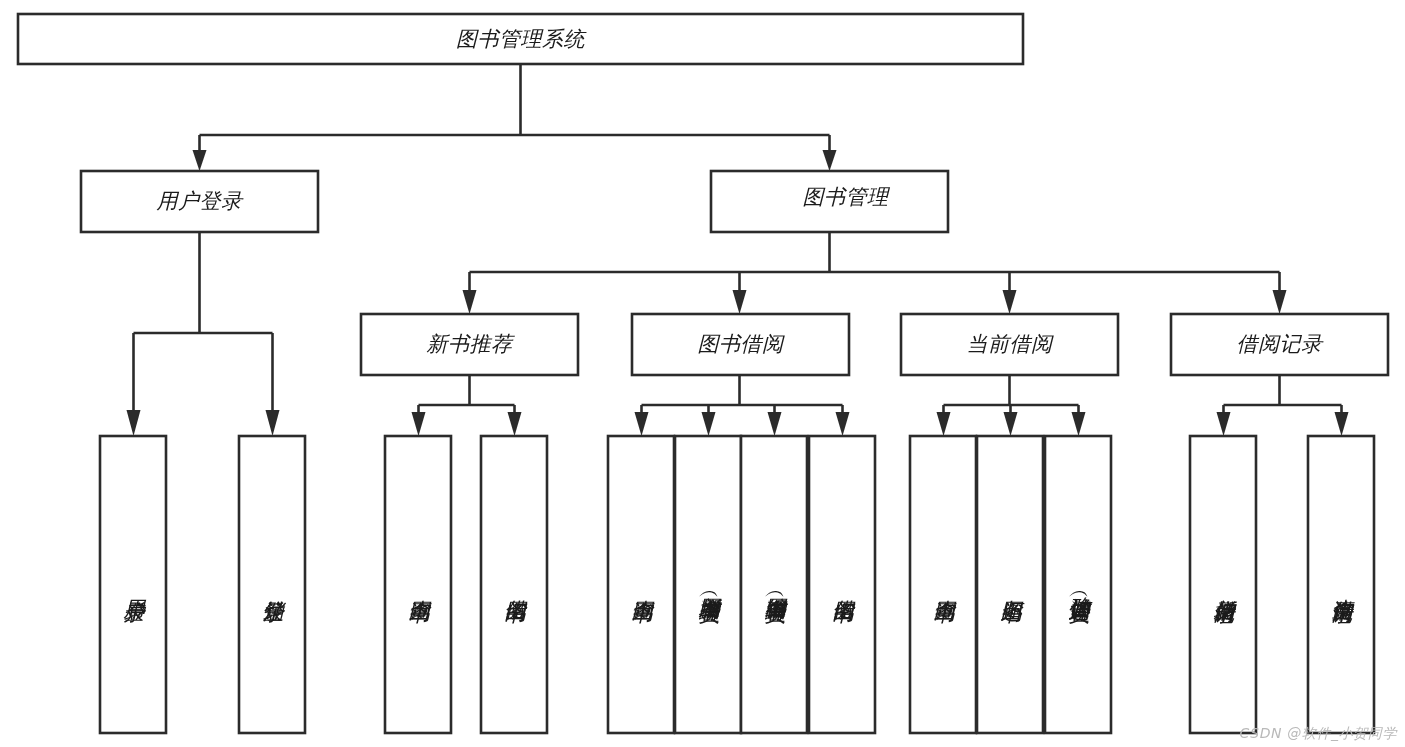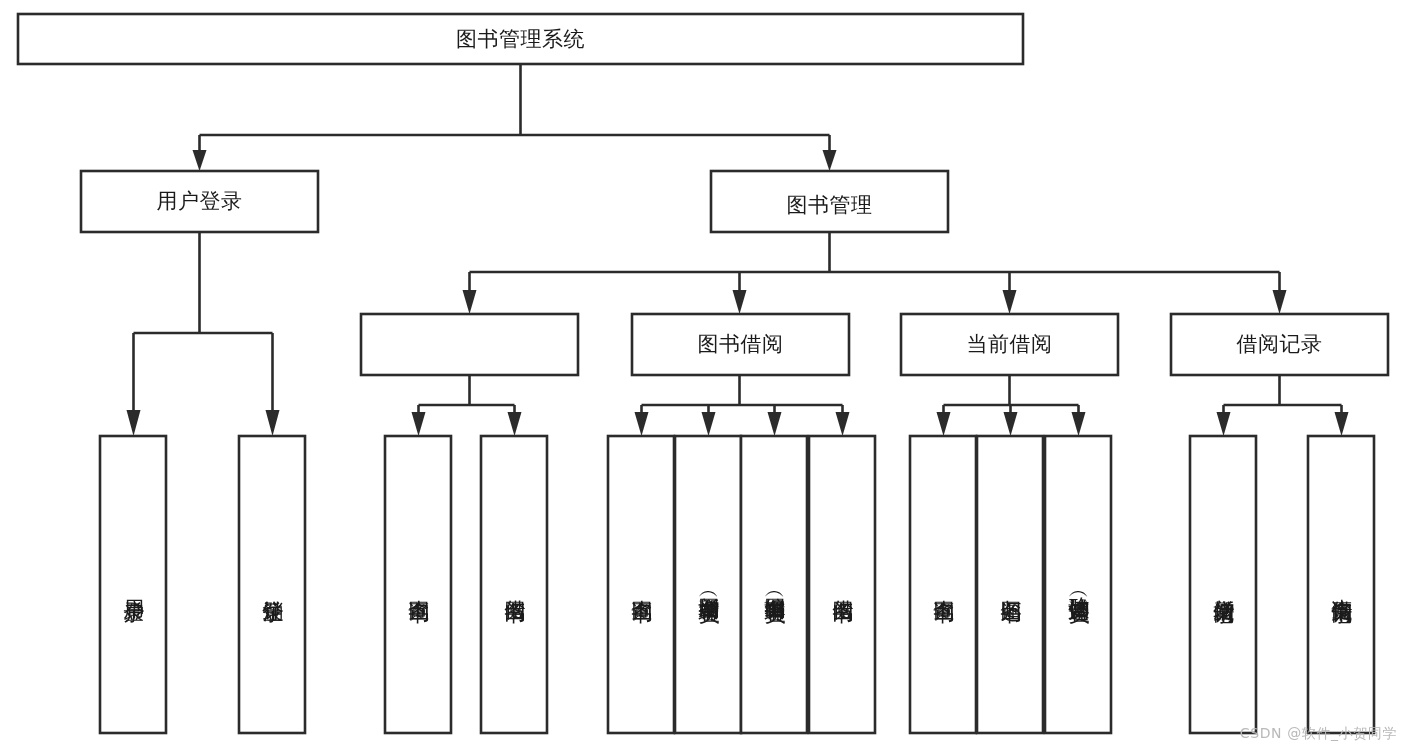--- a/index.html
+++ b/index.html
@@ -10,20 +10,21 @@
   }
   body {
     font-family: "DejaVu Sans", "Liberation Sans", sans-serif;
   }
   #diagram-root {
     position: relative;
     width: 1405px;
     height: 747px;
     background: #ffffff;
     overflow: hidden;
+    font-style: italic;
   }
   svg.flow {
     position: absolute;
     left: 0;
     top: 0;
     width: 1405px;
     height: 747px;
   }
   .node-box {
     fill: #ffffff;
@@ -185,22 +186,23 @@
     <rect class="node-box" x="910" y="436" width="66" height="297"></rect>
     <rect class="node-box" x="977" y="436" width="66" height="297"></rect>
     <rect class="node-box" x="1045" y="436" width="66" height="297"></rect>
     <rect class="node-box" x="1190" y="436" width="66" height="297"></rect>
     <rect class="node-box" x="1308" y="436" width="66" height="297"></rect>
   </svg>
 
   <div class="node-label-h" style="left:18px;  top:14px;  width:1005px; height:50px;">图书管理系统</div>
 
   <div class="node-label-h" style="left:81px;  top:171px; width:237px; height:61px;">用户登录</div>
-  <div class="node-label-h" style="left:711px; top:179px; width:237px; height:53px;">图书管理</div>
-
+  <div class="node-label-h" style="left:711px; top:171px; width:237px; height:53px;padding-left:16px;">图书管理</div>
+
+  <div class="node-label-h" style="left:361px; top:314px; width:217px; height:61px;">新书推荐</div>
   <div class="node-label-h" style="left:632px; top:314px; width:217px; height:61px;text-align:right;">图书借阅</div>
   <div class="node-label-h" style="left:901px; top:314px; width:217px; height:61px;">当前借阅</div>
   <div class="node-label-h" style="left:1171px;top:314px; width:217px; height:61px;">借阅记录</div>
 
   <div class="node-label-v" style="left:100px; top:436px; width:66px; height:297px;">用户登录</div>
   <div class="node-label-v" style="left:239px; top:436px; width:66px; height:297px;">注销登录</div>
   <div class="node-label-v" style="left:385px; top:436px; width:66px; height:297px;">查询图书</div>
   <div class="node-label-v" style="left:481px; top:436px; width:66px; height:297px;">借阅图书</div>
   <div class="node-label-v" style="left:608px; top:436px; width:66px; height:297px;">查询图书</div>
   <div class="node-label-v" style="left:675px; top:436px; width:66px; height:297px;">新增图书（管理员）</div>

